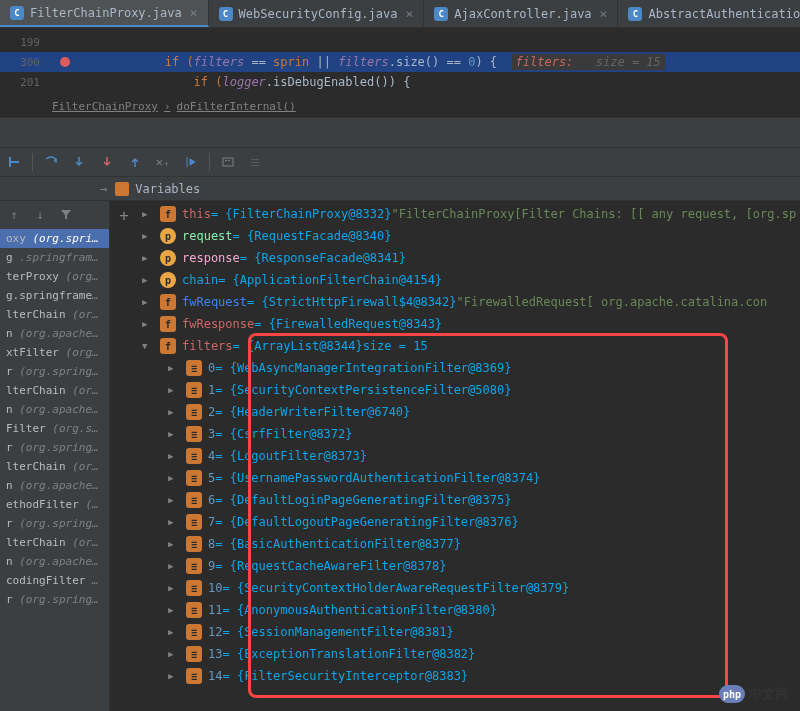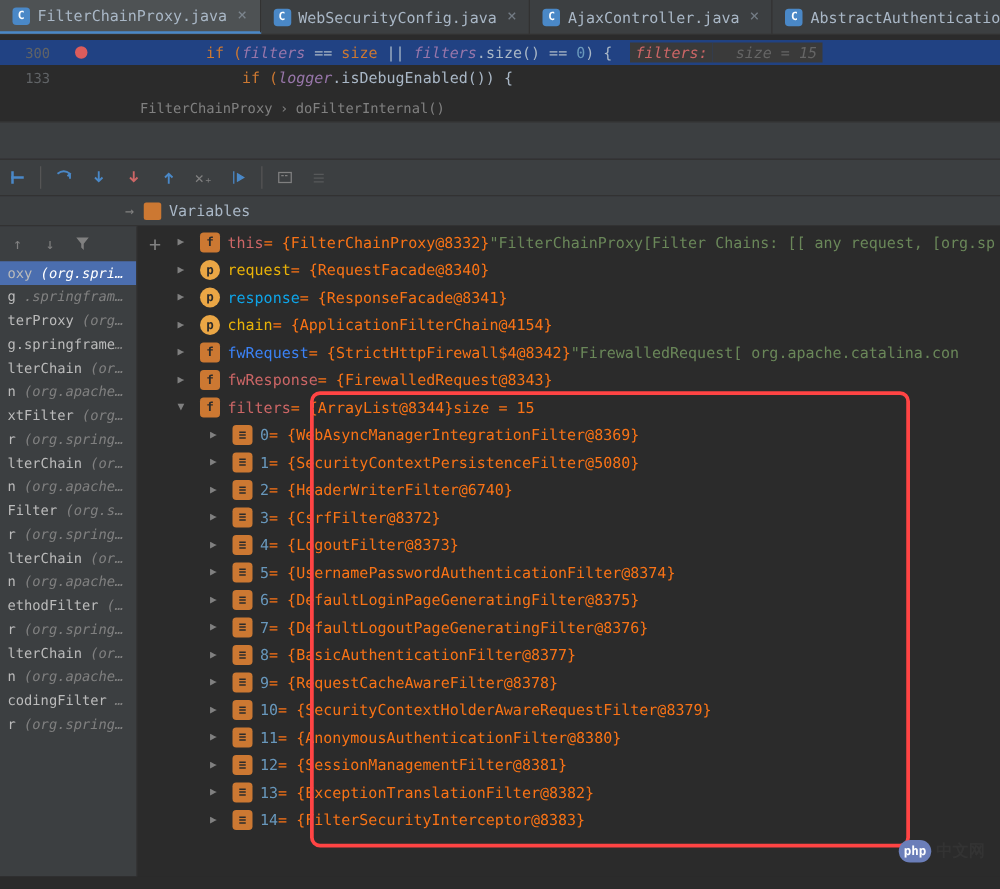--- a/index.html
+++ b/index.html
@@ -41,27 +41,27 @@
     .frame-name { color: #bbb; font-style: normal; }
     
     .vars-panel { flex: 1; background: #2b2b2b; overflow: auto; position: relative; }
     .var-row { display: flex; align-items: center; height: 22px; padding-left: 4px; white-space: nowrap; font-size: 12px; }
     .tree-arrow { width: 12px; color: #808080; cursor: pointer; font-size: 9px; }
     .var-badge { width: 16px; height: 16px; border-radius: 3px; display: inline-flex; align-items: center; justify-content: center; font-size: 10px; font-weight: bold; margin: 0 6px; color: #2b2b2b; }
     .badge-f { background: #cc7832; }
     .badge-p { background: #eaa645; color: #2b2b2b; border-radius: 50%; }
     .var-name-red { color: #cc6666; }
     .var-name-idx { color: #6897bb; }
-    .var-val { color: #f97316; }
+    .var-val { color: #0ea5e9; }
     .var-str { color: #6a8759; }
     .indent-1 { padding-left: 30px; }
     
     .highlight-box { position: absolute; border: 3px solid #ff4444; border-radius: 8px; pointer-events: none; }
     
-    .logo-php { position: absolute; bottom: 21px; right: 12px; font-size: 13px; font-weight: bold; display: flex; align-items: center; gap: 4px; z-index: 100; }
+    .logo-php { position: absolute; bottom: 8px; right: 12px; font-size: 13px; font-weight: bold; display: flex; align-items: center; gap: 4px; z-index: 100; }
     .logo-circle { width: 26px; height: 18px; background: #6b7eb9; border-radius: 10px; display: flex; align-items: center; justify-content: center; color: #fff; font-size: 10px; font-weight: bold; }
     .logo-text { color: #333; }
   </style>
 </head>
 <body>
 
 <div class="tabs">
   <div class="tab active">
     <span class="tab-icon">C</span>
     <span>FilterChainProxy.java</span>
@@ -77,35 +77,39 @@
     <span>AjaxController.java</span>
     <span class="tab-close">×</span>
   </div>
   <div class="tab">
     <span class="tab-icon">C</span>
     <span>AbstractAuthenticationProces</span>
   </div>
 </div>
 
 <div class="editor">
+  <div class="editor-line">
+    <span class="gutter">199</span>
+    <span class="code"></span>
+  </div>
   <div class="editor-line highlight-line">
     <span class="gutter">300</span>
     <span style="width:20px;display:flex;align-items:center;">
         <span class="breakpoint"></span>
       </span>
-    <span class="code"><span>            </span><span class="kw">if (</span><span class="var">filters</span><span> == </span><span class="kw">size</span><span> || </span><span class="var">filters</span><span>.size() == </span><span class="num">0</span><span>) {  </span><span class="inlay inlay-red"><span>filters:</span></span><span class="inlay">  size = 15</span></span>
+    <span class="code"><span>            </span><span class="kw">if (</span><span class="var">filters</span><span> == </span><span class="kw">sprin</span><span> || </span><span class="var">filters</span><span>.size() == </span><span class="num">0</span><span>) {  </span><span class="inlay inlay-red"><span>filters:</span></span><span class="inlay">  size = 15</span></span>
   </div>
   <div class="editor-line">
-    <span class="gutter">133</span>
+    <span class="gutter">201</span>
     <span style="width:20px"></span>
     <span class="code"><span>                </span><span class="kw">if (</span><span class="var">logger</span><span>.isDebugEnabled()) {</span></span>
   </div>
 </div>
 
-<div class="breadcrumb" style="padding-left:112px;">
+<div class="breadcrumb" style="padding-left:52px;text-decoration:underline;">
   <span>FilterChainProxy</span><span class="bc-sep">›</span><span>doFilterInternal()</span>
 </div>
 
 <div style="height:30px;background:#3c3f41;border-top:1px solid #323232;"></div>
 
 <div class="debug-toolbar">
   <span class="tb-btn">
       <svg width="14" height="14" viewBox="0 0 14 14">
         <rect x="2" y="6" width="10" height="2" fill="#4a88c7"></rect>
         <rect x="2" y="2" width="2" height="10" fill="#4a88c7"></rect>
@@ -205,33 +209,33 @@
           <div class="var-row">
             <span class="tree-arrow">▶</span>
             <span class="var-badge badge-f">f</span>
             <span class="var-name-red" style="color:#cc6666">this</span>
             <span class="var-val"> = {FilterChainProxy@8332}</span>
             <span class="var-str"> "FilterChainProxy[Filter Chains: [[ any request, [org.sp</span>
           </div>
           <div class="var-row">
             <span class="tree-arrow">▶</span>
             <span class="var-badge badge-p">p</span>
-            <span class="var-name-red" style="color:#eab308">request</span>
+            <span class="var-name-red" style="color:#86efac">request</span>
             <span class="var-val"> = {RequestFacade@8340}</span>
           </div>
           <div class="var-row">
             <span class="tree-arrow">▶</span>
             <span class="var-badge badge-p">p</span>
-            <span class="var-name-red" style="color:#0ea5e9">response</span>
+            <span class="var-name-red" style="color:#f9a8d4">response</span>
             <span class="var-val"> = {ResponseFacade@8341}</span>
           </div>
           <div class="var-row">
             <span class="tree-arrow">▶</span>
             <span class="var-badge badge-p">p</span>
-            <span class="var-name-red" style="color:#eab308">chain</span>
+            <span class="var-name-red" style="color:#0ea5e9">chain</span>
             <span class="var-val"> = {ApplicationFilterChain@4154}</span>
           </div>
           <div class="var-row">
             <span class="tree-arrow">▶</span>
             <span class="var-badge badge-f">f</span>
             <span class="var-name-red" style="color:#3b82f6">fwRequest</span>
             <span class="var-val"> = {StrictHttpFirewall$4@8342}</span>
             <span class="var-str"> "FirewalledRequest[ org.apache.catalina.con</span>
           </div>
           <div class="var-row">

